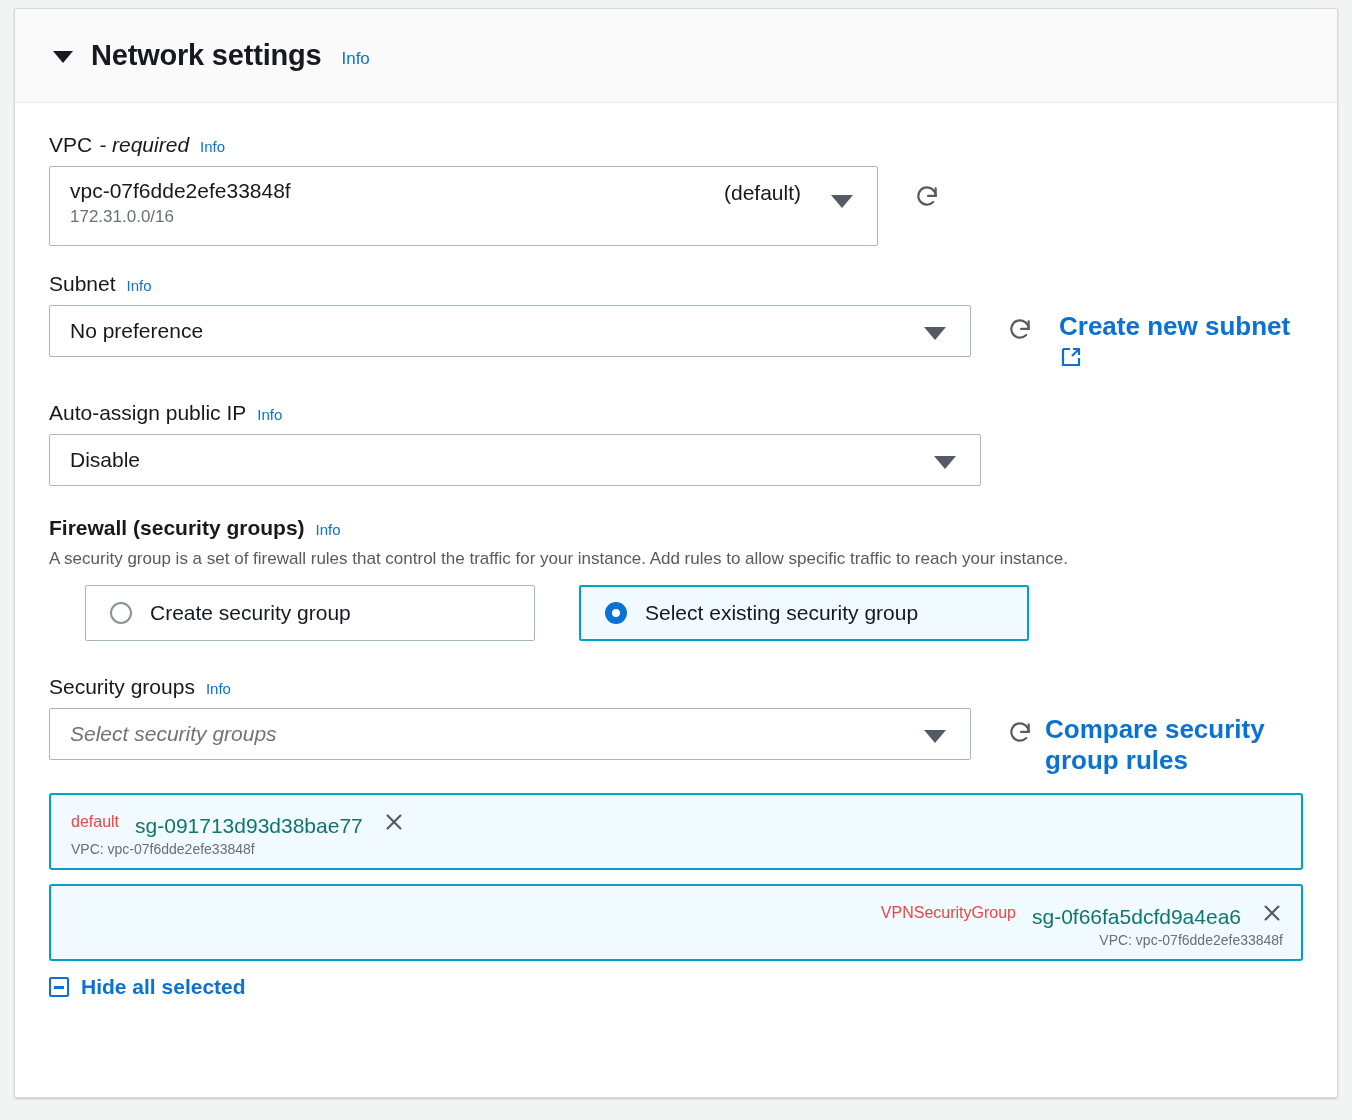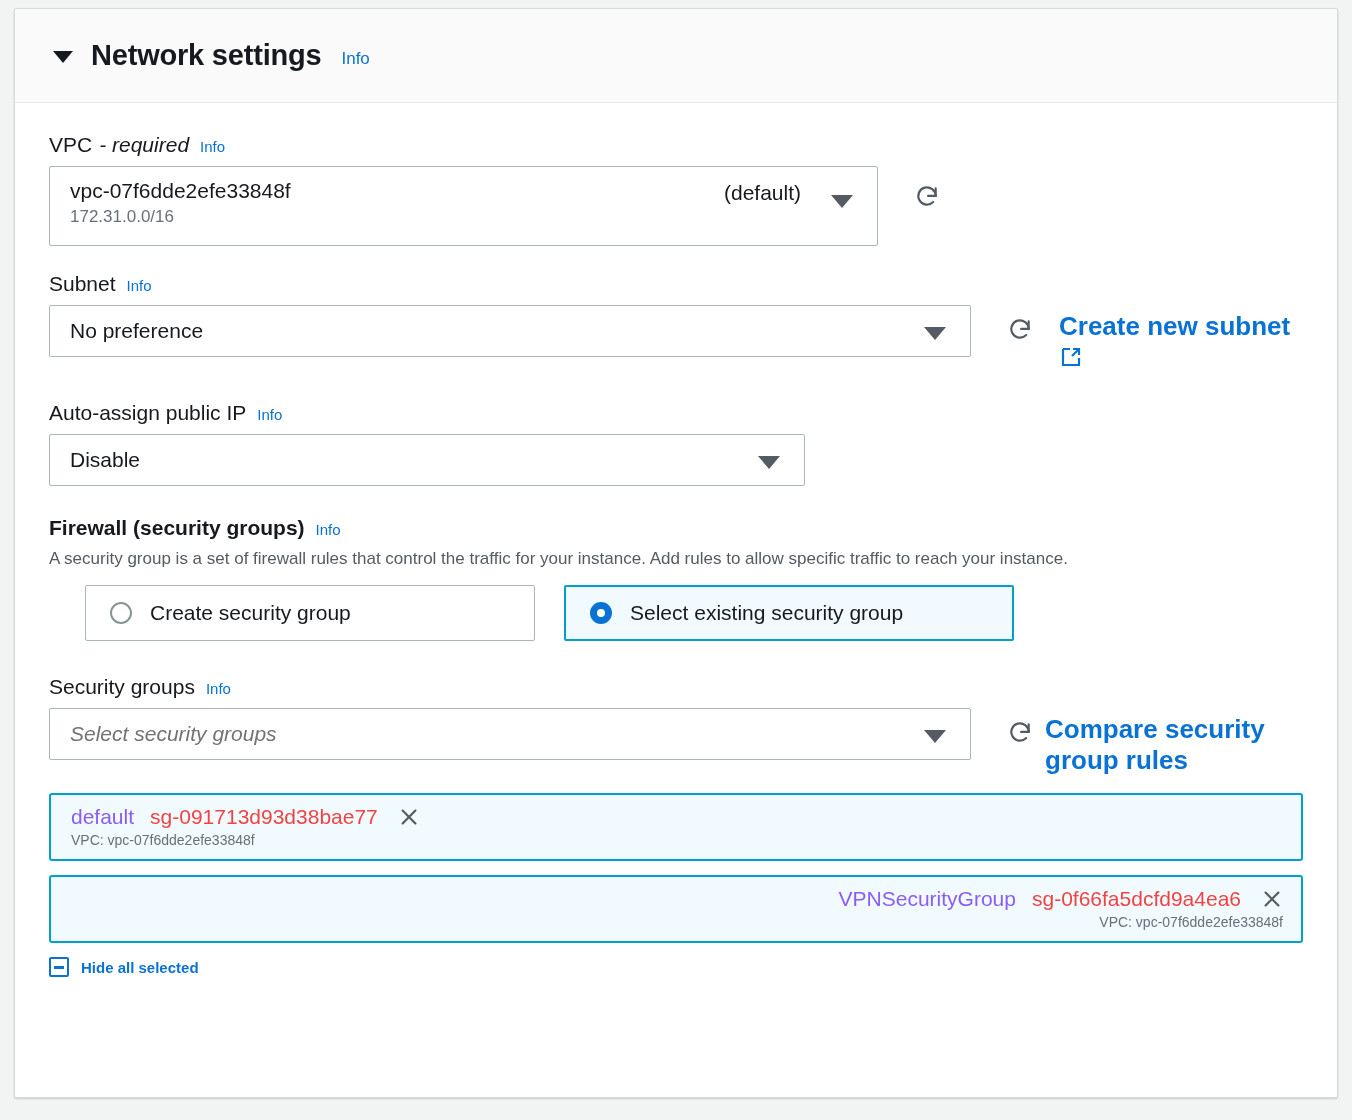--- a/index.html
+++ b/index.html
@@ -108,21 +108,21 @@
   #vpc-select .tri { right: 24px; top: 28px; }
 
   #subnet-select, #ip-select, #sg-select {
     width: 922px; height: 52px;
     padding: 0 16px 0 20px;
     display: flex; align-items: center;
   }
   #subnet-select .tri, #ip-select .tri, #sg-select .tri {
     right: 24px; top: 21px;
   }
-  #ip-select { width: 756px; }
+  #ip-select { width: 932px; }
   #sg-select .val.placeholder {
     color: #737373;
     font-style: italic;
   }
 
   
   .refresh {
     width: 26px; height: 26px;
     flex: none;
     color: #545b64;
@@ -141,21 +141,21 @@
   .ext-icon { display: block; margin-top: 4px; }
 
   
   .desc {
     font-size: 17px;
     color: #545b64;
     margin-top: 6px;
     margin-bottom: 16px;
   }
 
-  .tiles { display: flex; gap: 29px; padding-left: 36px; }
+  .tiles { display: flex; gap: 44px; padding-left: 36px; }
   .tile {
     height: 56px;
     border: 1px solid #aab7b8;
     border-radius: 2px;
     background: #fff;
     display: flex;
     align-items: center;
     padding-left: 24px;
     cursor: pointer;
   }
@@ -188,27 +188,28 @@
     padding: 10px 18px 11px 20px;
     display: inline-flex;
     flex-direction: column;
     margin-bottom: 14px;
   }
   .chip-top {
     display: flex;
     align-items: center;
   }
   .chip-name {
-    font-size: 21px;
-    color: #8b5cf6;
+    font-size: 16px;
+    color: #ef4444;
   }
   .chip-id {
     font-size: 21px;
-    color: #ef4444;
+    color: #0f766e;
     margin-left: 16px;
+    margin-top: 9px;
   }
   .chip-x {
     margin-left: 20px;
     width: 22px; height: 22px;
     color: #545b64;
     cursor: pointer;
     flex: none;
   }
   .chip-vpc {
     font-size: 14px;
@@ -233,21 +234,21 @@
   }
   .minus-box::after {
     content: "";
     position: absolute;
     left: 3px; right: 3px; top: 7px;
     height: 3px;
     background: #0972d3;
   }
   .hide-label {
     color: #0972d3;
-    font-size: 15px;
+    font-size: 21px;
     font-weight: bold;
   }
 
   .mt-sub   { margin-top: 26px; }
   .mt-ip    { margin-top: 28px; }
   .mt-fw    { margin-top: 30px; }
   .mt-sg    { margin-top: 34px; }
   .mt-chips { margin-top: 18px; }
 </style>
 </head>

